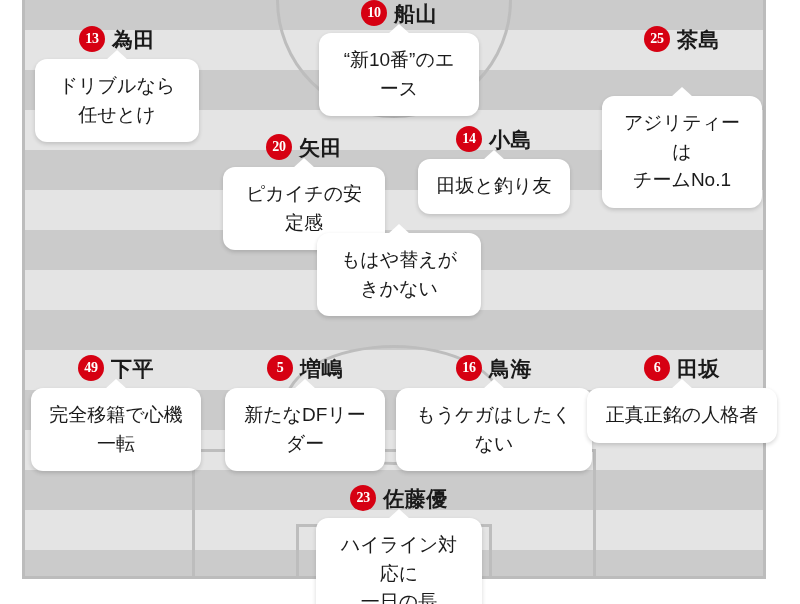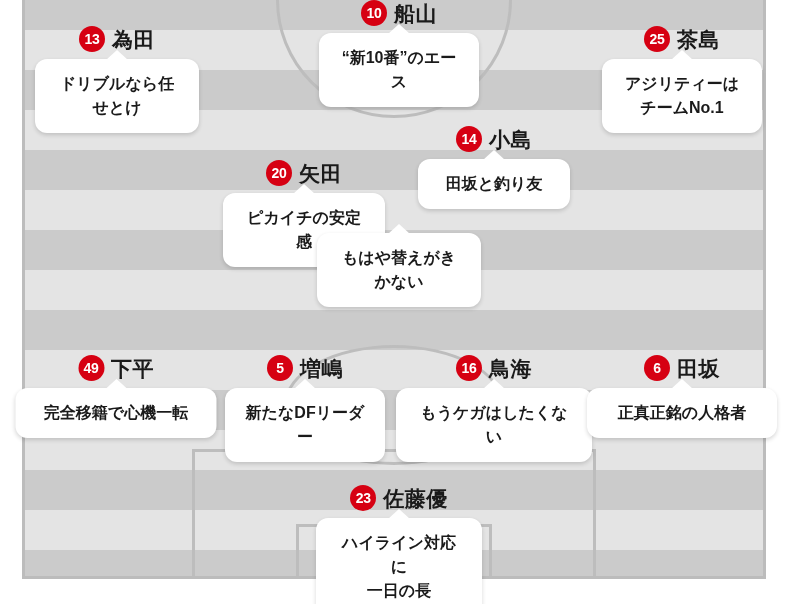--- a/index.html
+++ b/index.html
@@ -61,31 +61,32 @@
     white-space:nowrap;
     margin-bottom:7px;
   }
   .num{
     width:26px;height:26px;border-radius:50%;
     background:#d60012;color:#ffffff;
     font-size:14px;font-weight:bold;
     display:flex;align-items:center;justify-content:center;
     line-height:1;flex:0 0 auto;
     letter-spacing:-0.3px;
+    font-family:Liberation Serif, serif;
   }
   .pname{
     font-size:21px;font-weight:bold;color:#1a1a1a;
     line-height:1;letter-spacing:0.5px;
   }
   .bubble{
     position:relative;
     background:#ffffff;
     border-radius:12px;
     padding:13px 18px;
-    font-size:16px;font-weight:bold;color:#1a1a1a;
+    font-size:19px;font-weight:normal;color:#1a1a1a;
     line-height:1.5;
     text-align:center;
     white-space:pre-line;
     box-shadow:0 2px 4px rgba(0,0,0,0.16);
     min-width:120px;
     box-sizing:border-box;
   }
   .bubble::after{
     content:"";
     position:absolute;
@@ -126,29 +127,29 @@
         </div>
         <div class="bubble" style="width: 164px;">ドリブルなら任せとけ</div>
       </div>
       <div class="player" style="left: 399px; top: 0px;">
         <div class="player-head">
           <span class="num" style="background: rgb(214, 0, 18);">10</span>
           <span class="pname">船山</span>
         </div>
         <div class="bubble" style="width: 160px;">“新10番”のエース</div>
       </div>
-      <div class="player" style="left: 682px; top: 26px;">
+      <div class="player" style="left: 682px; top: 26px; gap: 37px;">
         <div class="player-head">
           <span class="num" style="background: rgb(214, 0, 18);">25</span>
           <span class="pname">茶島</span>
         </div>
         <div class="bubble" style="width: 160px;">アジリティーは
 チームNo.1</div>
       </div>
-      <div class="player" style="left: 304px; top: 134px; margin-top: 26px;">
+      <div class="player" style="left: 304px; top: 134px;">
         <div class="player-head">
           <span class="num" style="background: rgb(214, 0, 18);">20</span>
           <span class="pname">矢田</span>
         </div>
         <div class="bubble" style="width: 162px;">ピカイチの安定感</div>
       </div>
       <div class="player" style="left: 494px; top: 126px;">
         <div class="player-head">
           <span class="num" style="background: rgb(214, 0, 18);">14</span>
           <span class="pname">小島</span>
@@ -156,21 +157,21 @@
         <div class="bubble" style="width: 152px;">田坂と釣り友</div>
       </div>
       <div class="player" style="left: 399px; top: 233px;">
         <div class="bubble" style="width: 164px;">もはや替えがきかない</div>
       </div>
       <div class="player" style="left: 116px; top: 355px;">
         <div class="player-head">
           <span class="num" style="background: rgb(214, 0, 18);">49</span>
           <span class="pname">下平</span>
         </div>
-        <div class="bubble" style="width: 201px;">完全移籍で心機一転</div>
+        <div class="bubble" style="width: 170px;">完全移籍で心機一転</div>
       </div>
       <div class="player" style="left: 305px; top: 355px;">
         <div class="player-head">
           <span class="num" style="background: rgb(214, 0, 18);">5</span>
           <span class="pname">増嶋</span>
         </div>
         <div class="bubble" style="width: 160px;">新たなDFリーダー</div>
       </div>
       <div class="player" style="left: 494px; top: 355px;">
         <div class="player-head">

